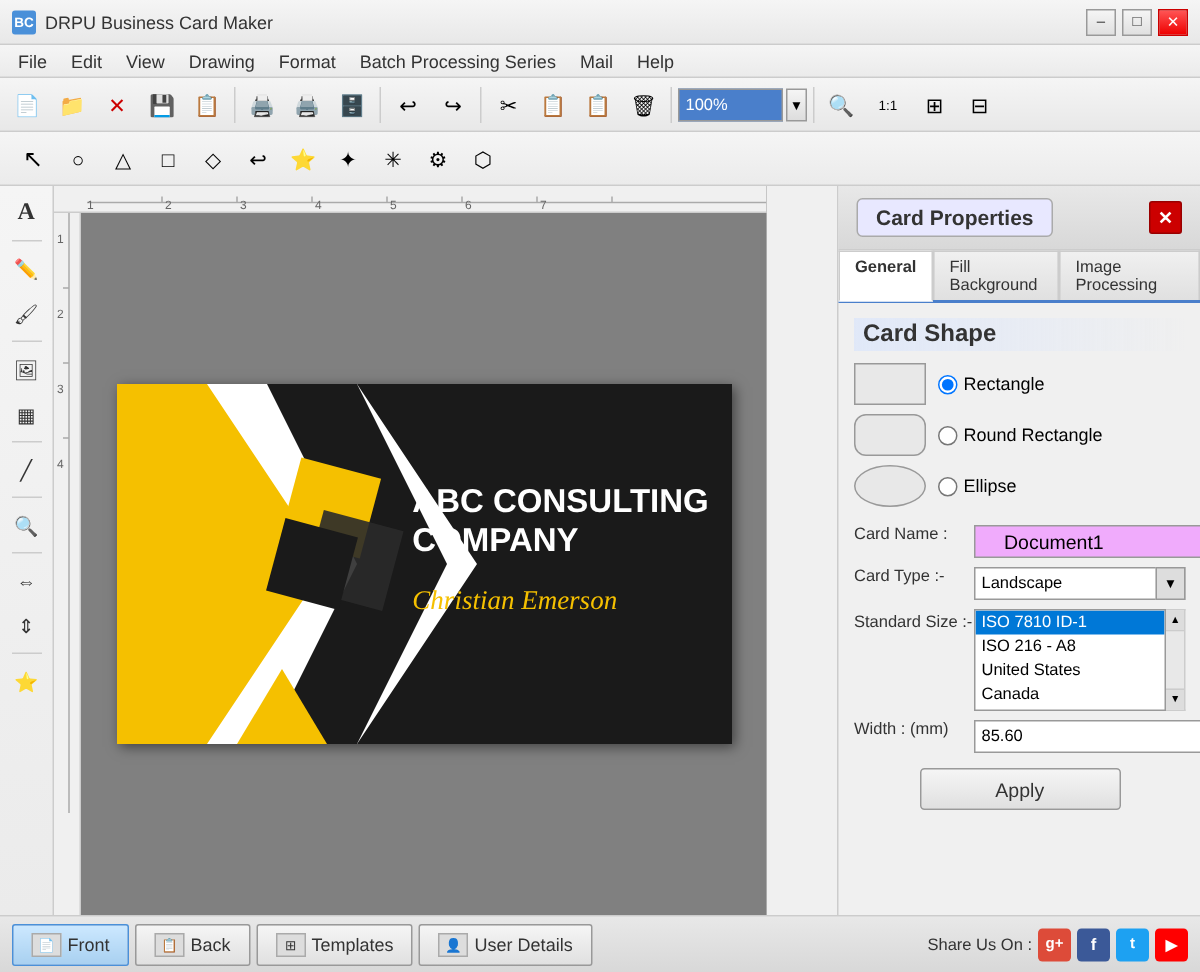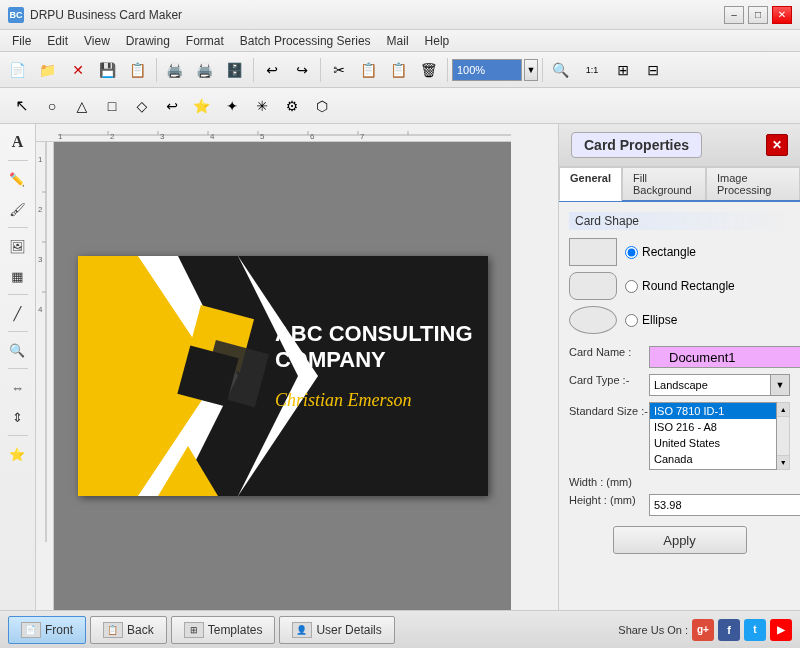--- a/index.html
+++ b/index.html
@@ -51,21 +51,21 @@
     .panel-title { font-size: 14px; font-weight: bold; color: #333; background: #e8e8ff; border: 1px solid #aaa; padding: 4px 12px; border-radius: 4px; }
     .panel-close { width: 22px; height: 22px; background: #cc0000; border: 1px solid #990000; color: white; cursor: pointer; display: flex; align-items: center; justify-content: center; font-size: 12px; font-weight: bold; border-radius: 2px; }
 
     
     .panel-tabs { display: flex; background: #e0e0e0; border-bottom: 2px solid #4a7fcb; }
     .panel-tab { padding: 4px 10px; font-size: 11px; color: #333; cursor: pointer; border: 1px solid #ccc; border-bottom: none; background: linear-gradient(to bottom, #f0f0f0, #e0e0e0); }
     .panel-tab.active { background: white; color: #333; font-weight: bold; border-bottom: 1px solid white; margin-bottom: -1px; position: relative; z-index: 1; }
 
     
     .panel-content { padding: 10px; flex: 1; overflow-y: auto; }
-    .section-title { font-size: 12px; font-weight: normal; color: #333; margin-bottom: 8px; background: linear-gradient(to right, #e0e8f8, transparent); padding: 2px 6px; }
+    .section-title { font-size: 16px; font-weight: bold; color: #333; margin-bottom: 8px; background: linear-gradient(to right, #e0e8f8, transparent); padding: 2px 6px; }
     .card-shapes { display: flex; flex-direction: column; gap: 6px; margin-bottom: 12px; }
     .shape-row { display: flex; align-items: center; gap: 8px; }
     .shape-preview { width: 48px; height: 28px; border: 1px solid #999; background: #f5f5f5; }
     .shape-preview.ellipse { border-radius: 50%; }
     .shape-preview.rounded { border-radius: 6px; }
     .radio-label { display: flex; align-items: center; gap: 4px; font-size: 12px; cursor: pointer; }
     input[type="radio"] { cursor: pointer; }
 
     .size-section { margin-top: 8px; }
     .form-row { display: flex; align-items: flex-start; margin-bottom: 6px; }
@@ -330,29 +330,26 @@
             <div style="width:14px;background:#f0f0f0;border:1px solid #ccc;border-left:none;display:flex;flex-direction:column;">
               <div style="height:14px;background:#ddd;border-bottom:1px solid #ccc;display:flex;align-items:center;justify-content:center;font-size:7px;cursor:pointer;">▲</div>
               <div style="flex:1;background:#e8e8e8;"></div>
               <div style="height:14px;background:#ddd;border-top:1px solid #ccc;display:flex;align-items:center;justify-content:center;font-size:7px;cursor:pointer;">▼</div>
             </div>
           </div>
         </div>
 
         <div class="form-row">
           <span class="form-label">Width :   (mm)</span>
-        </div>
-
-        <div class="form-row">
-          <span class="form-label">Height :  (mm)</span>
           <div class="spinner-wrap">
-            <input class="spinner-input" type="text" value="53.98" style="">
-
-          </div>
-        </div>
+            <input class="spinner-input" type="text" value="85.60" style="">
+
+          </div>
+        </div>
+
 
         <button class="apply-btn">Apply</button>
       </div>
     </div>
   </div>
 
 </div>
 
 <div class="bottom-bar">
   <button class="bottom-btn active">

